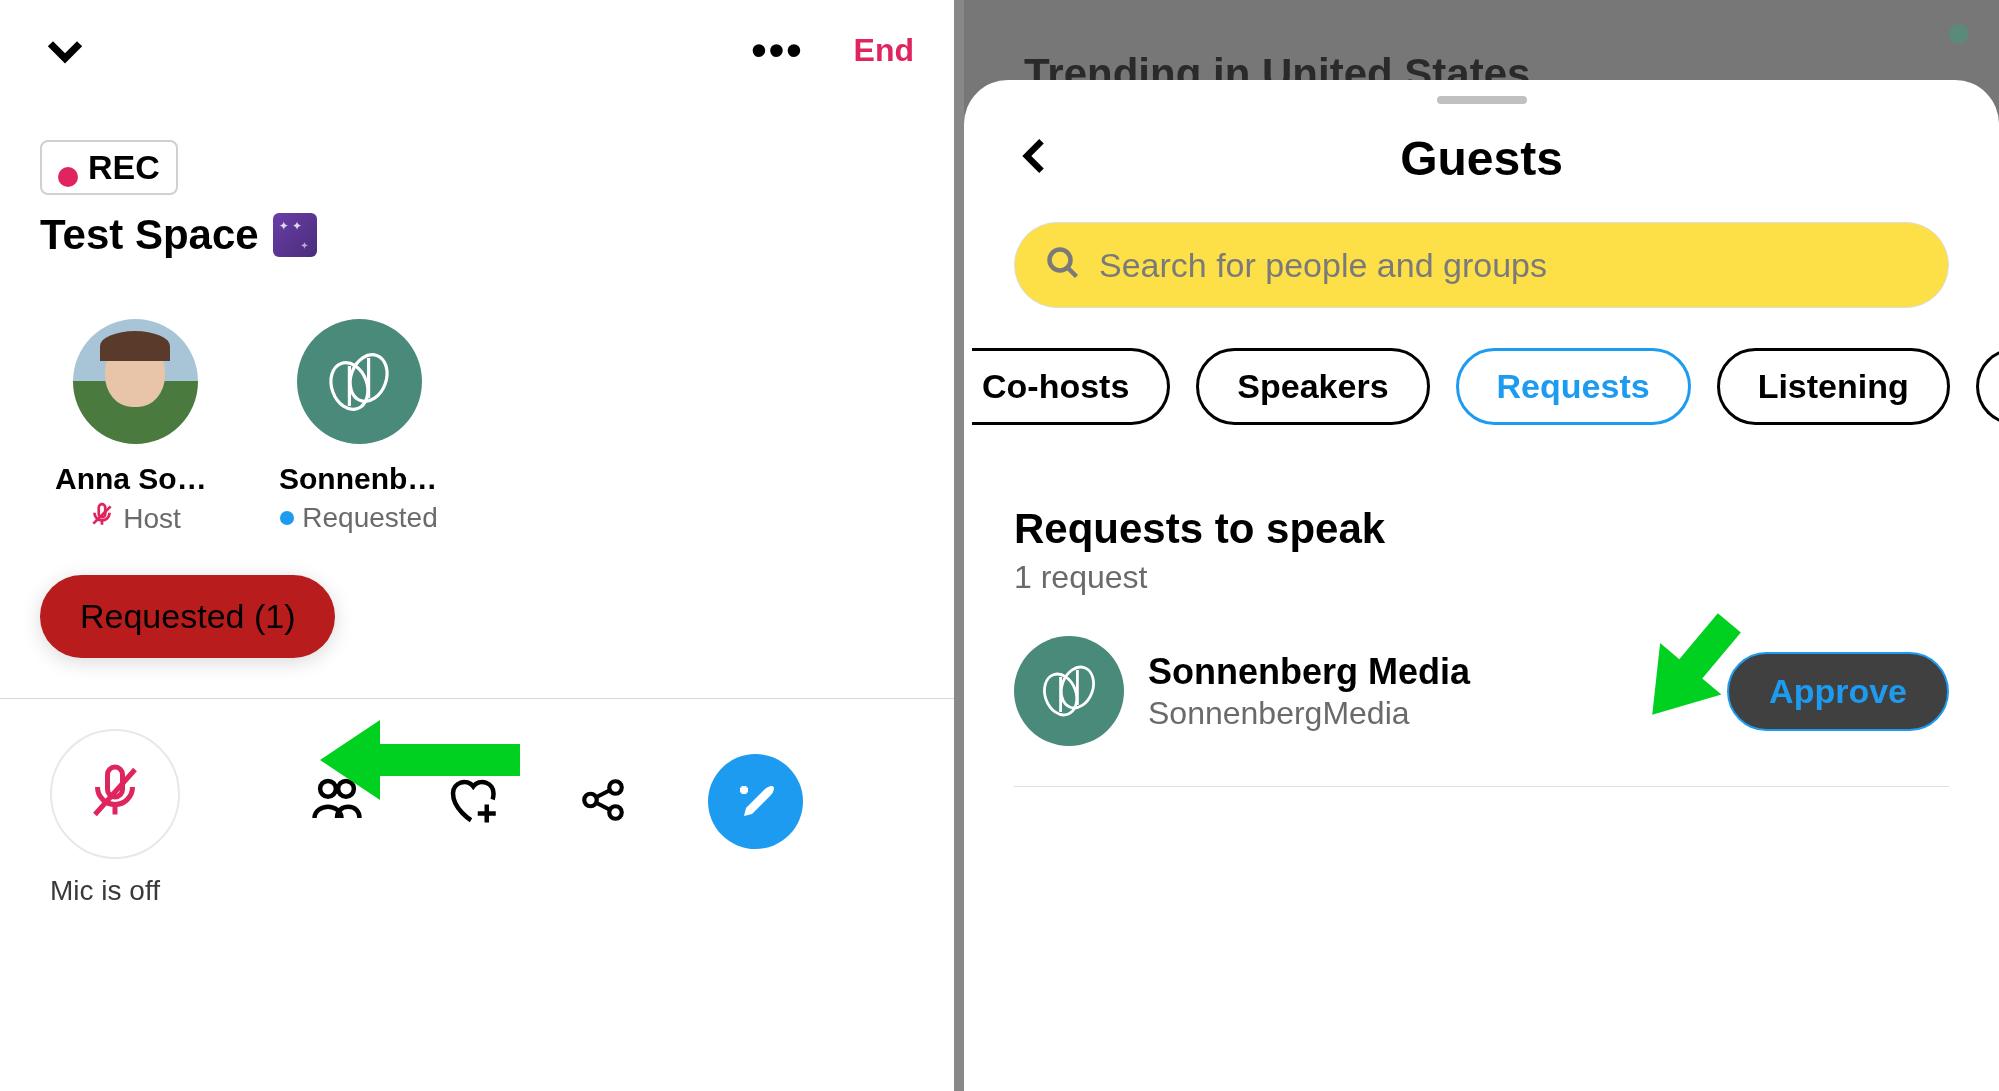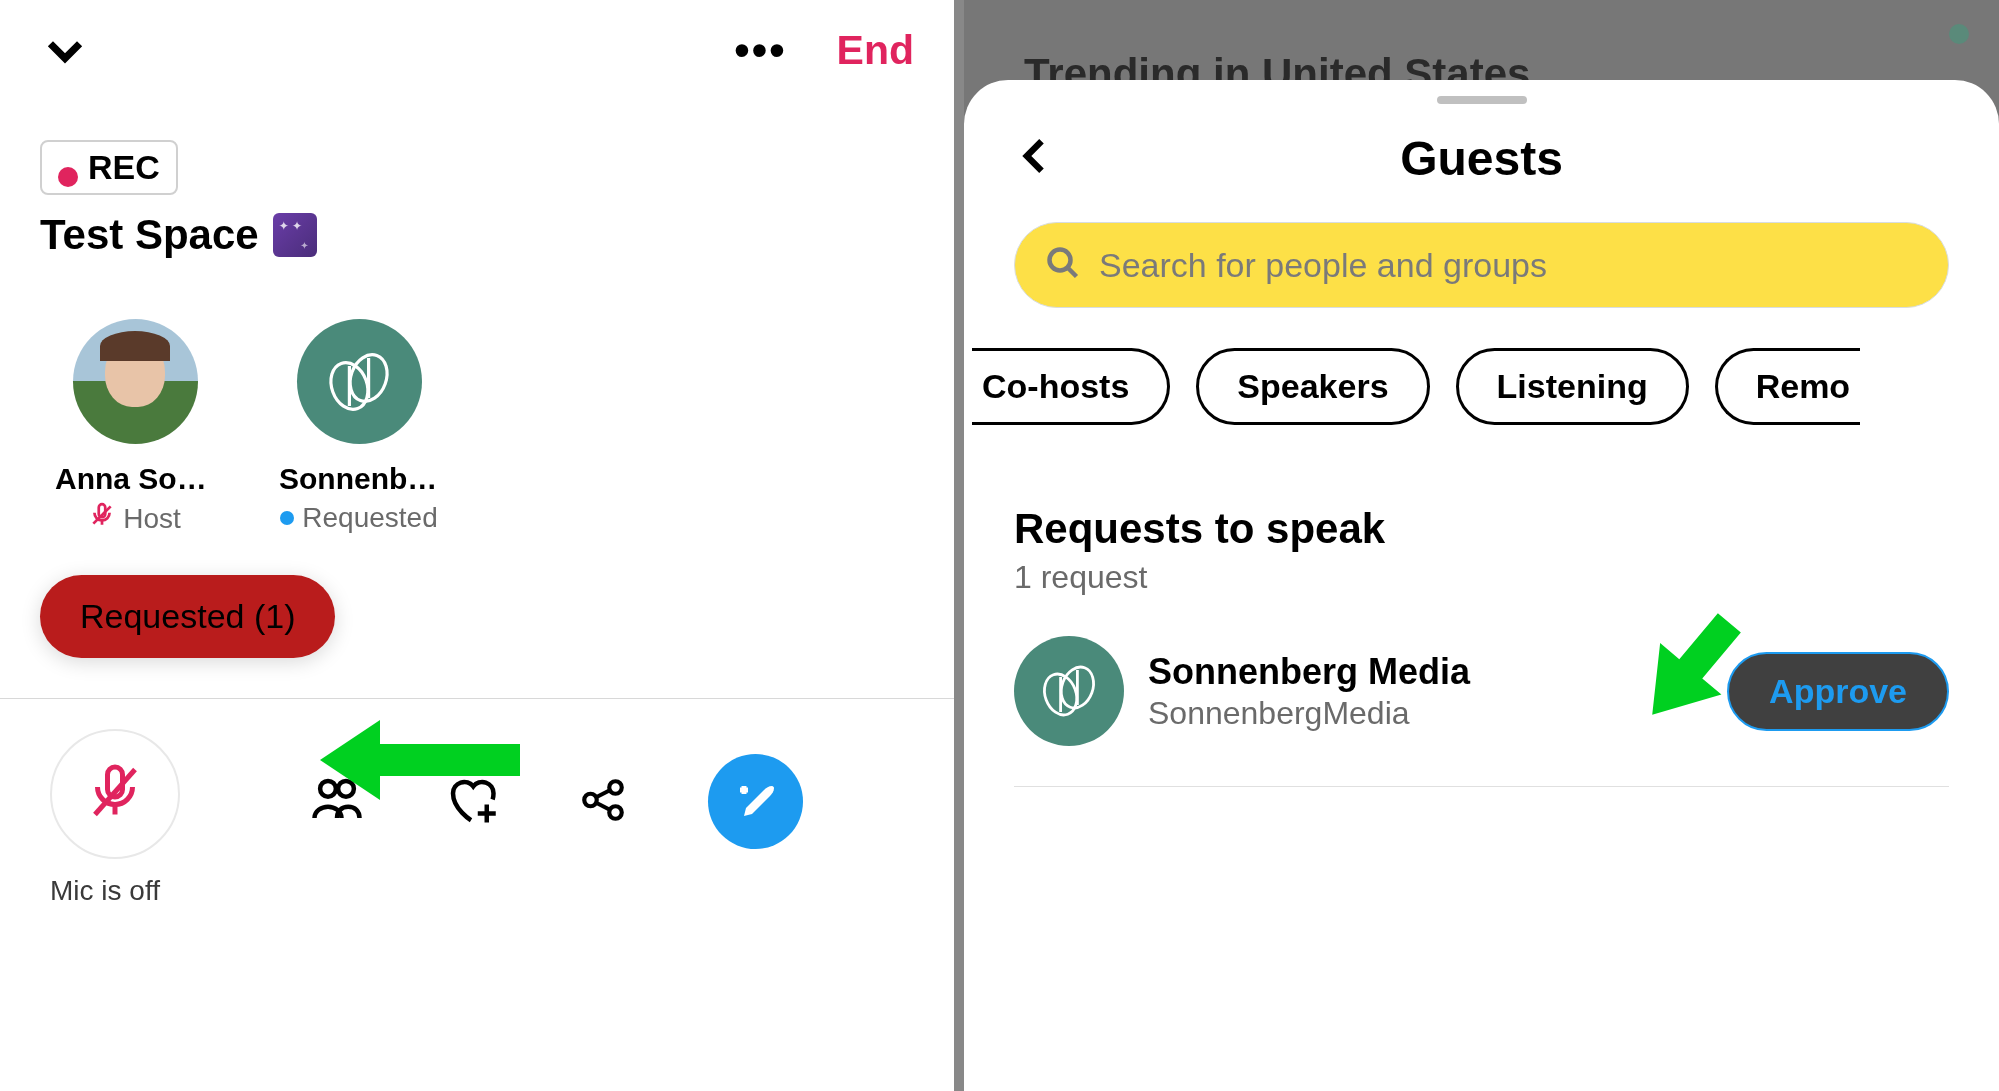--- a/index.html
+++ b/index.html
@@ -44,21 +44,21 @@
     .dots {
       font-size: 44px;
       font-weight: 900;
       letter-spacing: 2px;
       cursor: pointer;
       color: #000;
     }
     
     .end-btn {
       color: #e0245e;
-      font-size: 41px;
+      font-size: 32px;
       font-weight: 700;
       cursor: pointer;
     }
     
     .rec-badge {
       display: inline-flex;
       align-items: flex-end;
       gap: 10px;
       border: 2px solid #d0d0d0;
       border-radius: 8px;
@@ -608,20 +608,21 @@
             <line x1="15" y1="15" x2="21" y2="21"></line>
           </svg>
         </span>
         <span class="search-placeholder">Search for people and groups</span>
       </div>
     </div>
 
     <div class="tabs-row">
       <div class="tab-pill cutoff-left">Co-hosts</div>
       <div class="tab-pill">Speakers</div>
+      <div class="tab-pill active">Requests</div>
       <div class="tab-pill">Listening</div>
       <div class="tab-pill cutoff-right">Remo</div>
     </div>
 
     <div class="requests-section">
       <div class="requests-title">Requests to speak</div>
       <div class="requests-sub">1 request</div>
 
       <div class="request-row">
         <div class="req-avatar">

